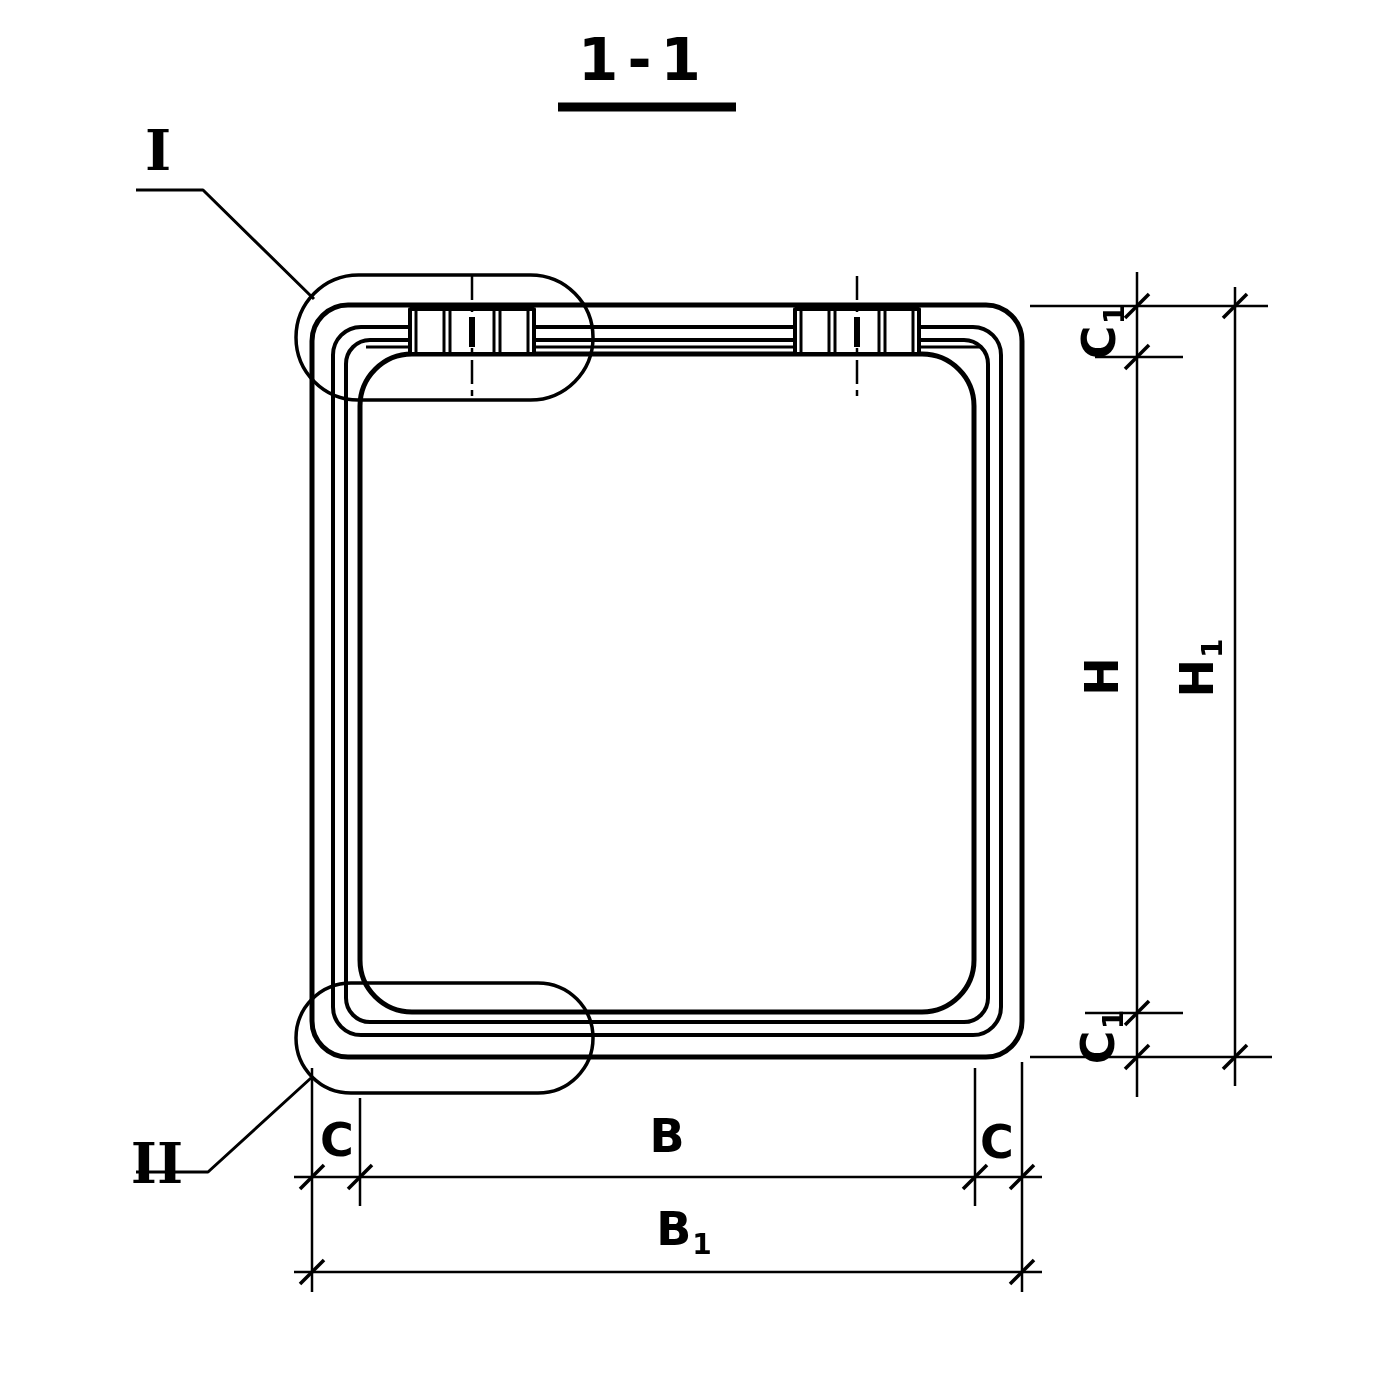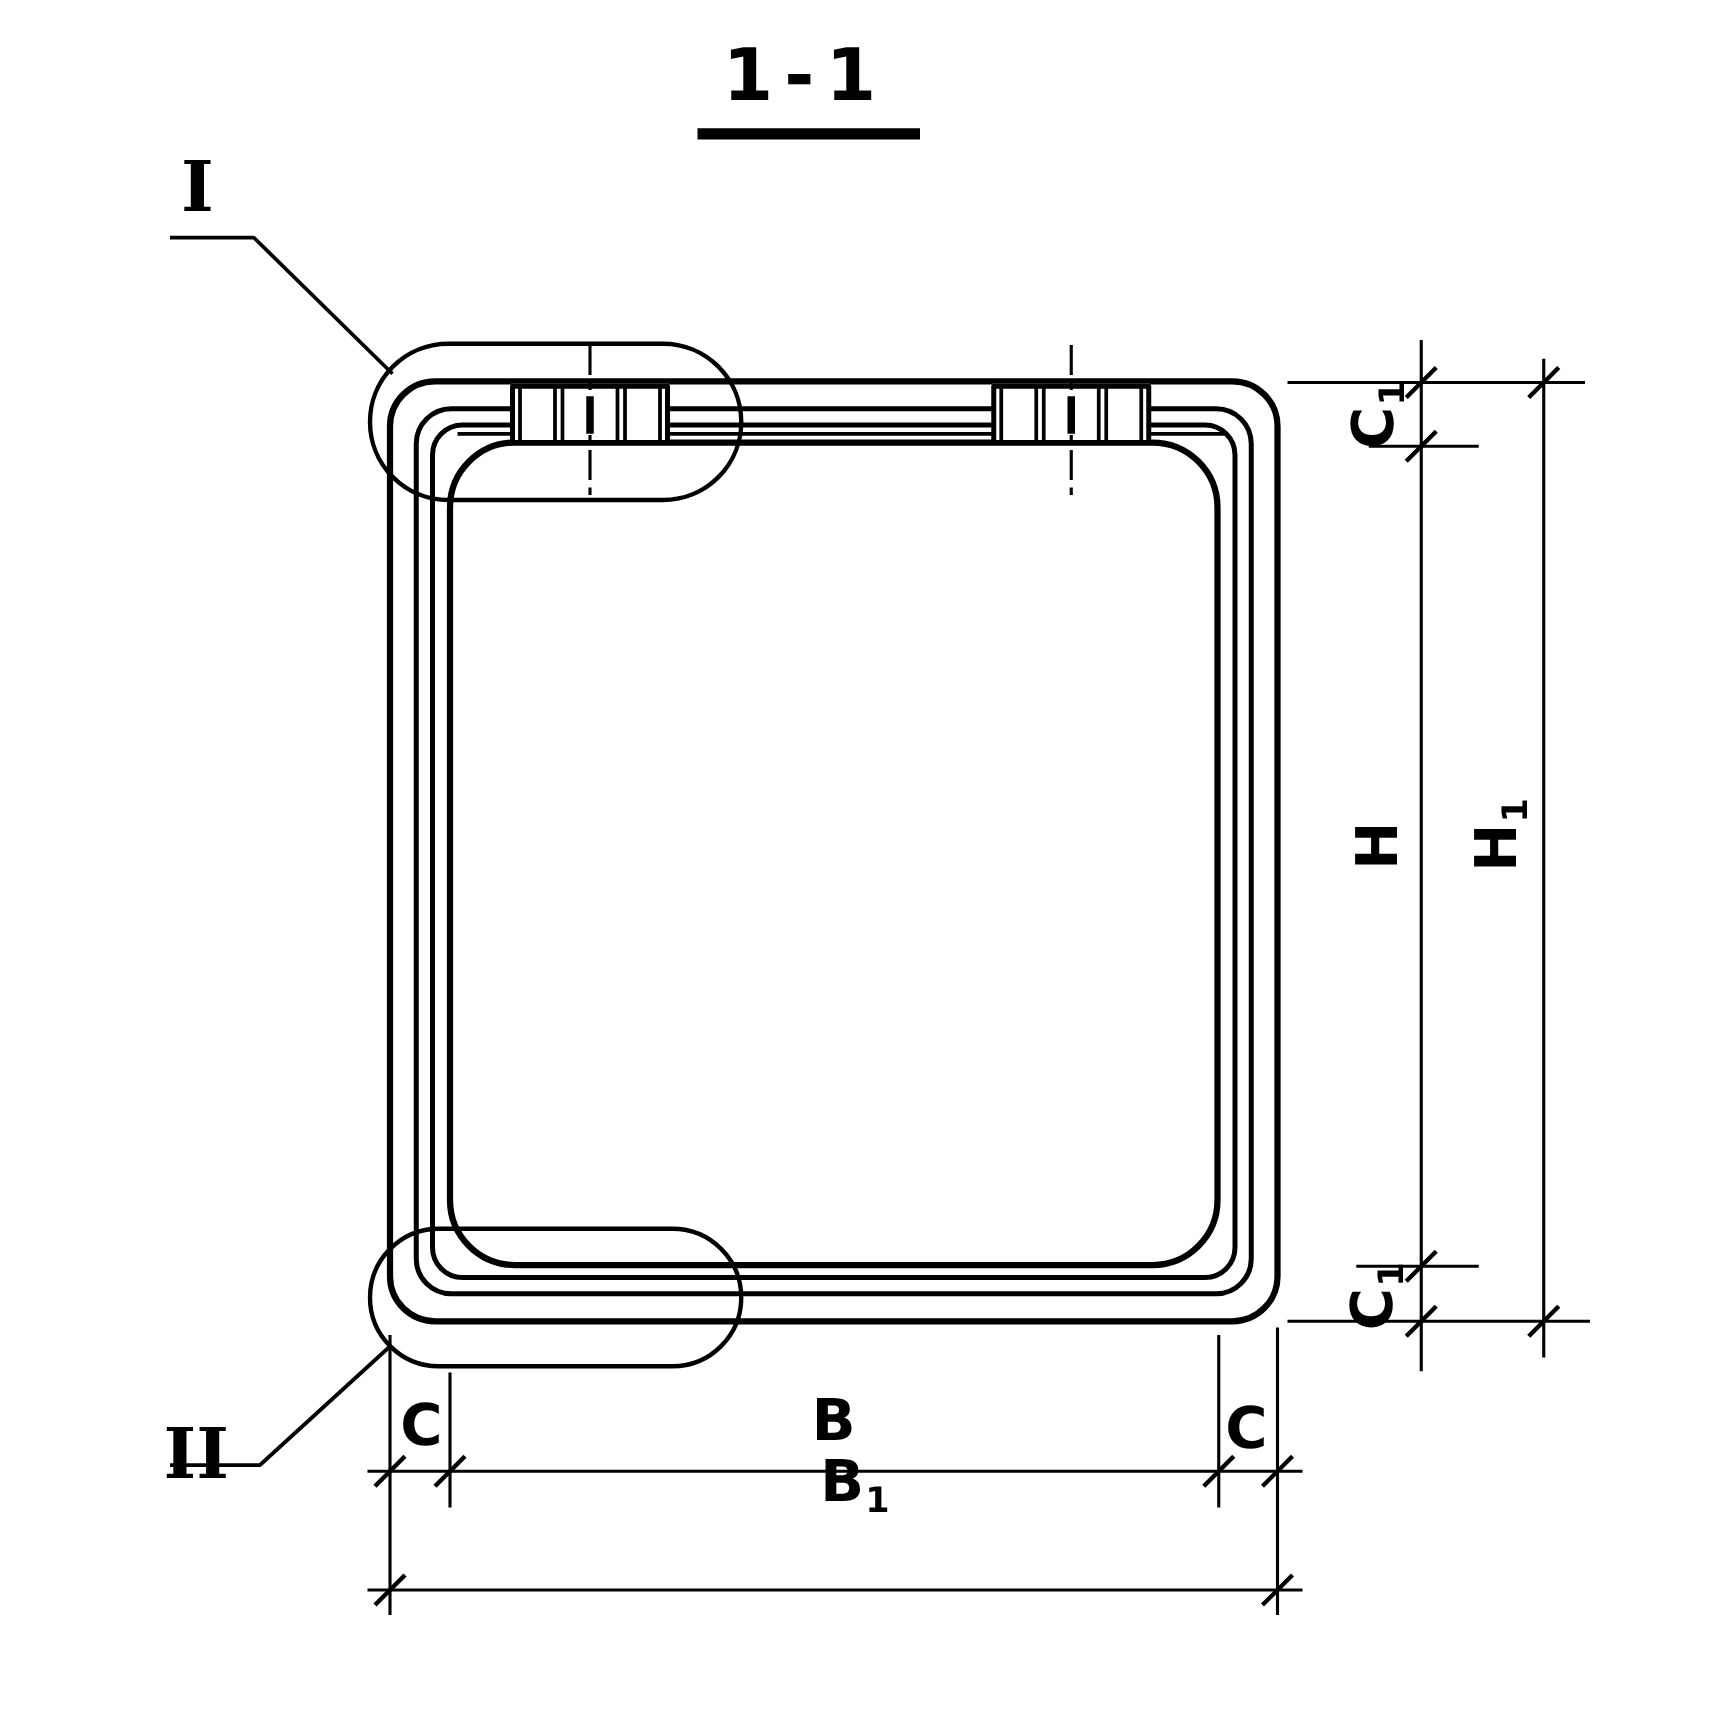--- a/index.html
+++ b/index.html
@@ -178,17 +178,17 @@
   </div>
 
   <div class="label dim" style="left:667px;top:1136px;">
     <span>B</span>
   </div>
 
   <div class="label dim" style="left:997px;top:1142px;">
     <span>C</span>
   </div>
 
-  <div class="label dim" style="left:684px;top:1188px;text-align:right;">
+  <div class="label dim" style="left:684px;top:1232px;text-align:right;">
     <span>B</span><sub>1</sub>
   </div>
 
 </div>
 
 </body></html>

